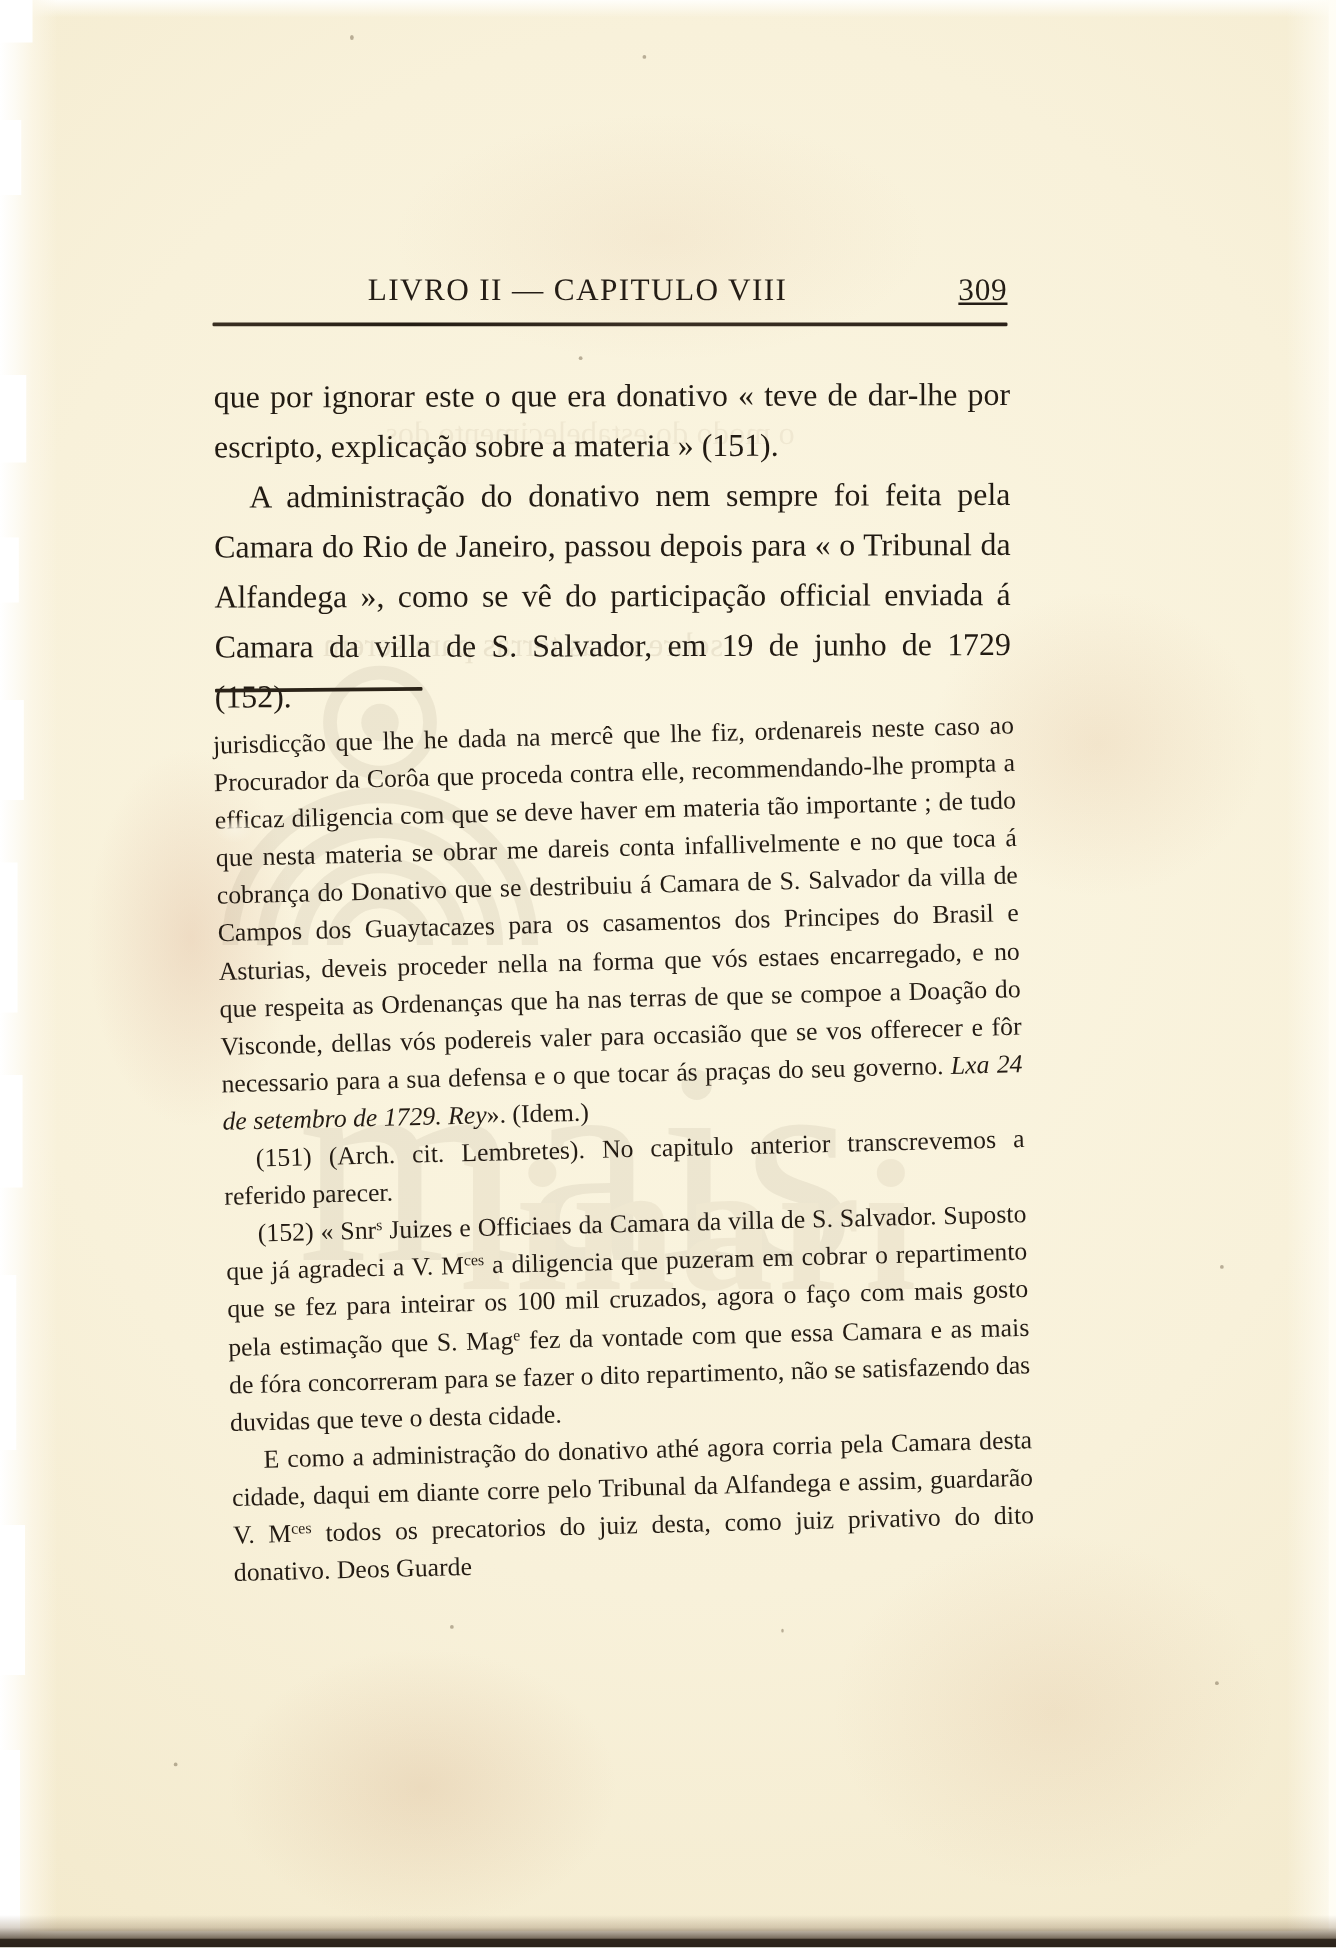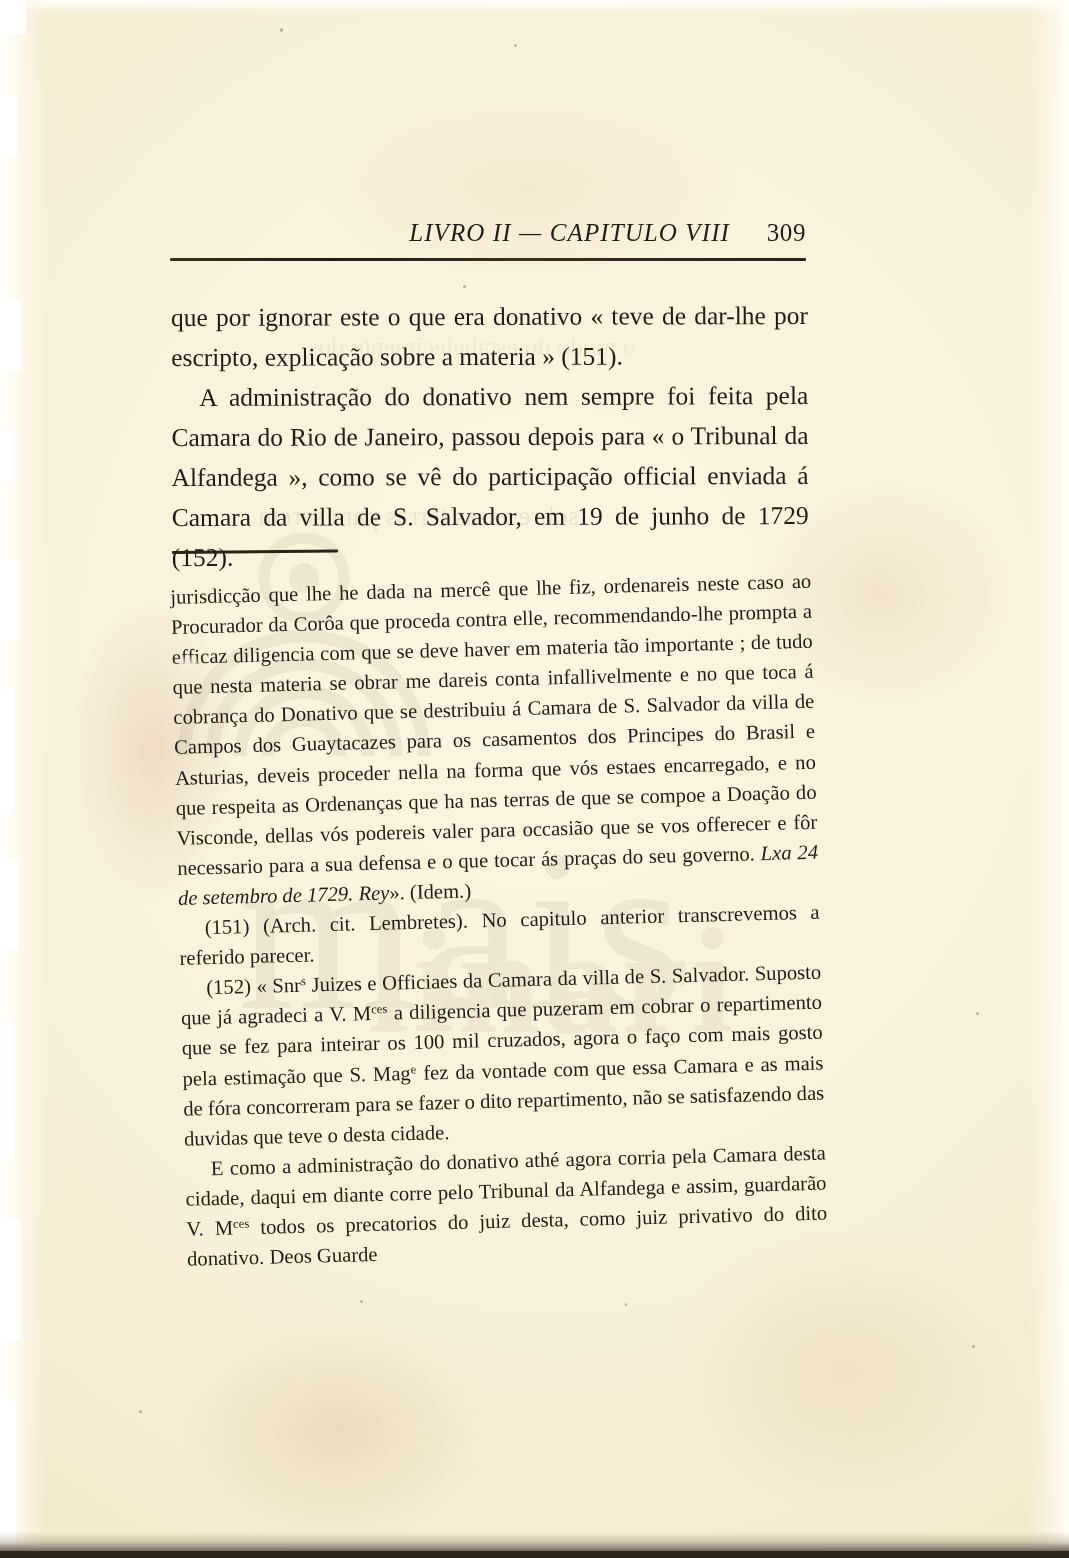--- a/index.html
+++ b/index.html
@@ -163,34 +163,34 @@
 
   
   .header {
     position: absolute;
     left: 170px; top: 219px;
     width: 636px;
     height: 34px;
   }
   .header-title {
     position: absolute;
-    left: 0; top: 0;
+    left: 12px; top: 0;
     width: 560px;
-    text-align: right;
+    text-align: center;
     font-size: 25px;
     letter-spacing: 1.1px;
     color: #241d16;
-    font-style: italic;
   }
   .header-folio {
     position: absolute;
     right: 0; top: 0;
     font-size: 25px;
     letter-spacing: 0.6px;
     color: #241d16;
+    text-decoration: underline;
   }
   .header-rule {
     position: absolute;
     left: 170px; top: 258px;
     width: 636px; height: 3px;
     background: linear-gradient(to right, #3a2f22 0%, #241d14 25%, #3b3024 55%, #2b2219 100%);
     border-radius: 1px;
   }
 
   

